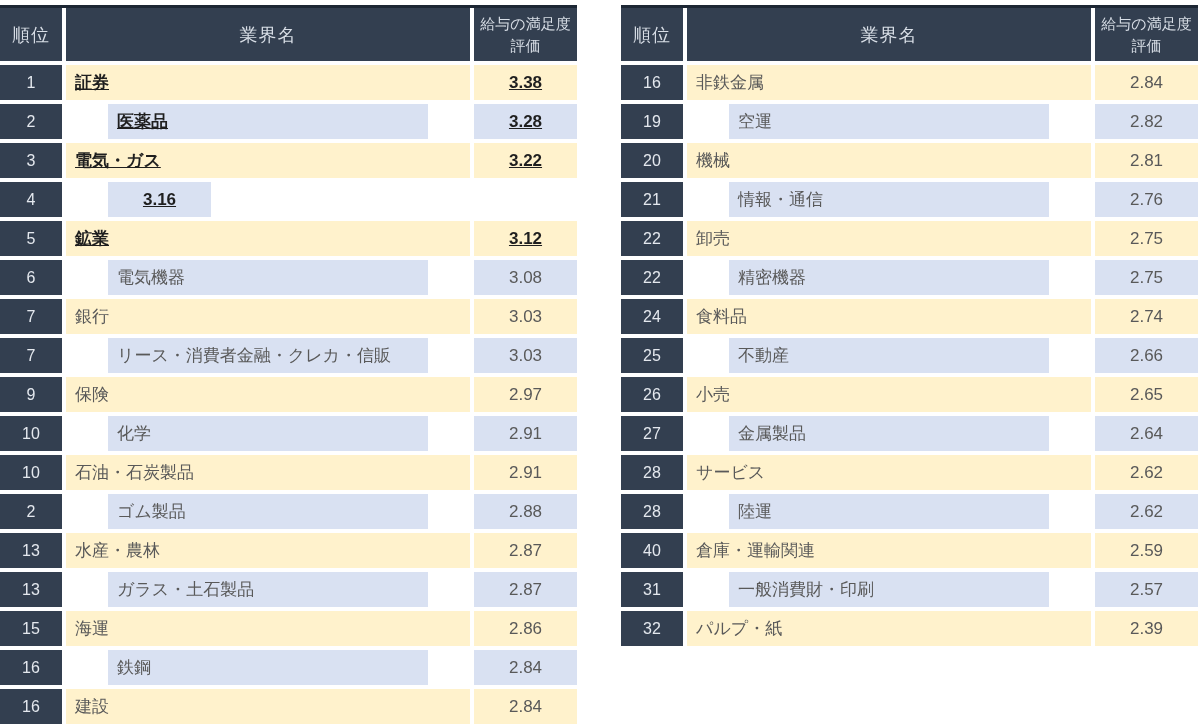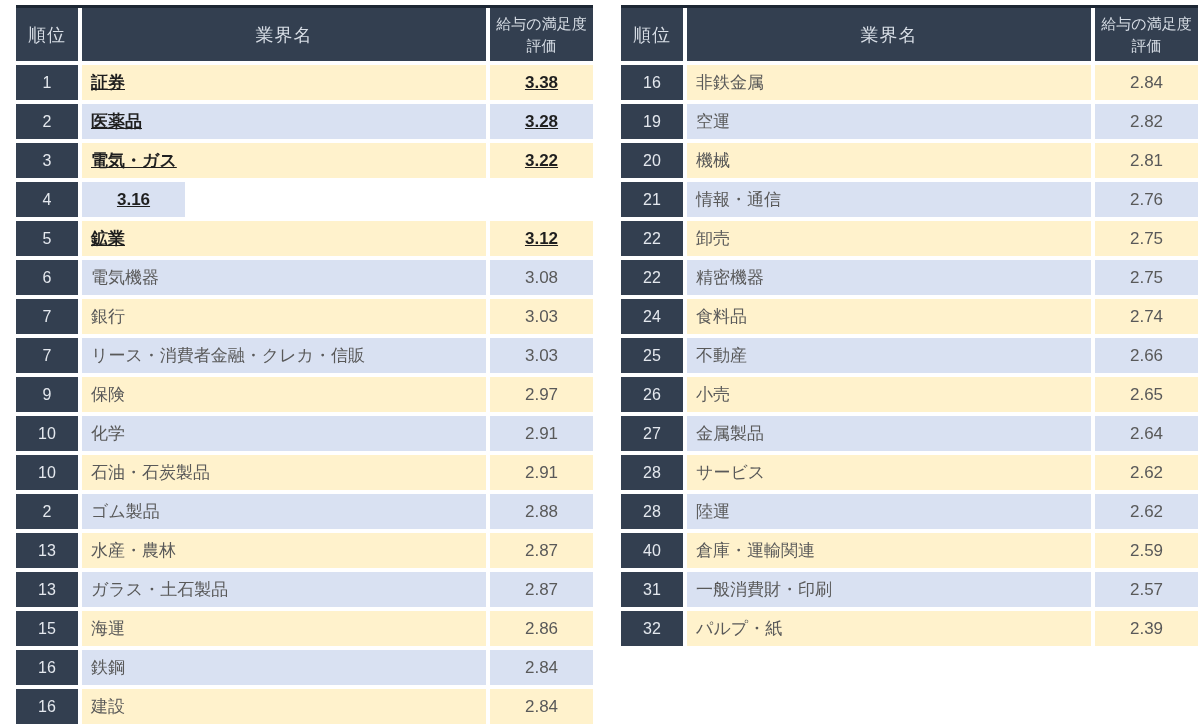--- a/index.html
+++ b/index.html
@@ -16,23 +16,23 @@
   }
   *{box-sizing:border-box;margin:0;padding:0;}
   html,body{width:1200px;height:726px;}
   body{
     background:var(--page-bg);
     font-family:"Liberation Sans","DejaVu Sans",sans-serif;
     overflow:hidden;
   }
   .page{
     width:1000px;height:726px;
-    padding:5px 10px 0 16px;
-    display:flex;
-    column-gap:28px;
+    padding:5px 10px 0 0;
+    display:flex;
+    column-gap:44px;
     align-items:flex-start;
   }
   .tbl{
     width:577px;
     flex:0 0 577px;
   }
   .thead{
     display:flex;
     column-gap:4px;
     border-top:3px solid var(--top-border);
@@ -77,21 +77,21 @@
   }
   .td-name{
     flex:1 1 auto;
     padding-left:9px;
   }
   .td-score{
     width:103px;flex:0 0 103px;
     justify-content:center;
   }
   .row.yellow .td-name,.row.yellow .td-score{background:var(--row-yellow);}
-  .row.blue .td-name,.row.blue .td-score{background:var(--row-blue);}
+  .row.blue .td-name,.row.blue .td-score{background:var(--row-blue);margin-left:42px;}
   .row.bold .td-name,.row.bold .td-score{
     font-weight:bold;
     color:var(--text-bold);
     text-decoration:underline;
   }
 </style>
 </head>
 <body>
 
 <div class="page">

